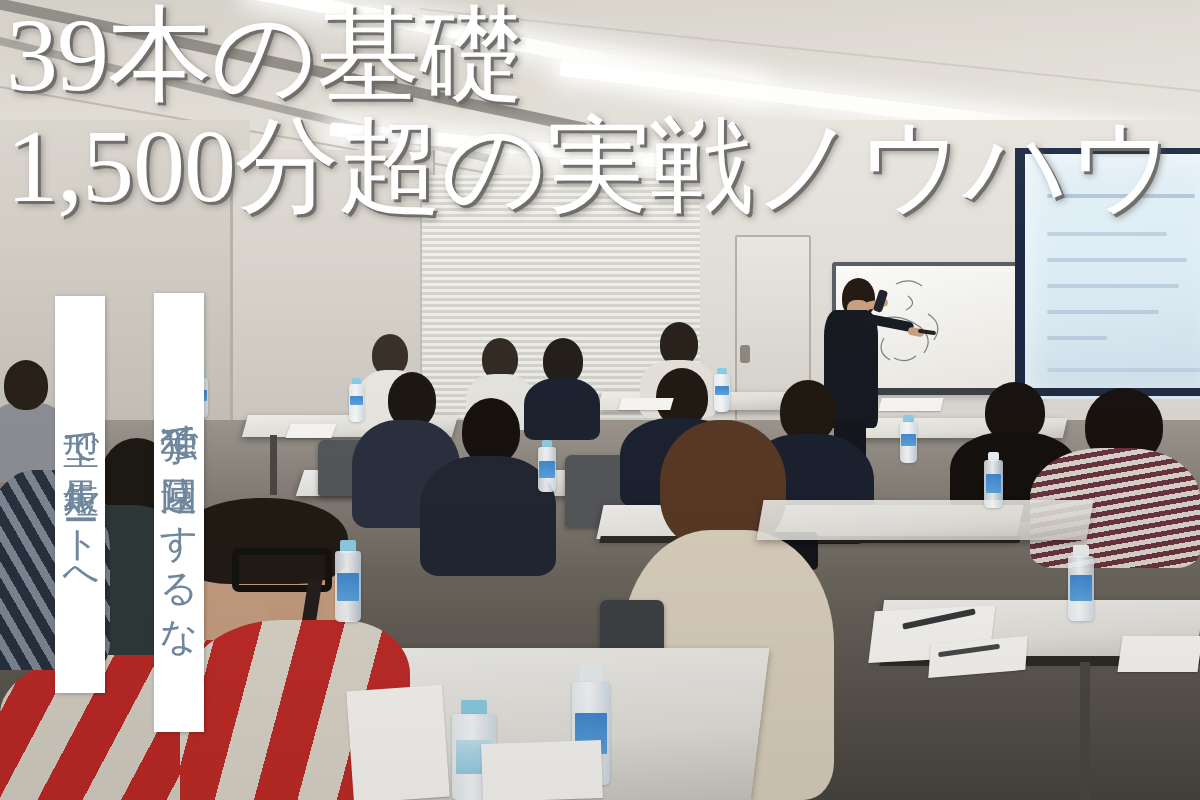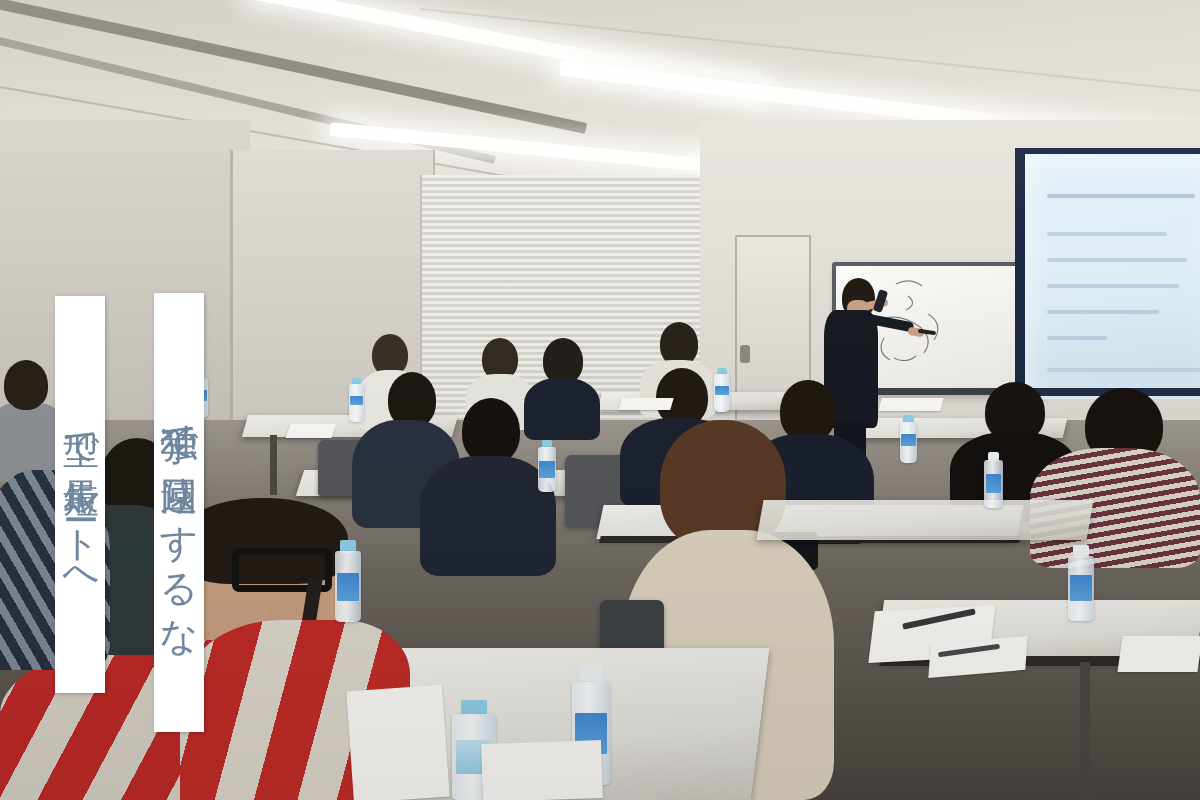--- a/index.html
+++ b/index.html
@@ -419,18 +419,22 @@
     <div class="paper" style="left:930px;top:640px;width:96px;height:34px;transform:skewX(-9deg) rotate(-5deg);"></div>
     <div class="paper" style="left:350px;top:688px;width:96px;height:112px;transform:rotate(-4deg);"></div>
     <div class="paper" style="left:482px;top:742px;width:120px;height:58px;transform:rotate(-2deg);"></div>
     <div class="paper" style="left:1120px;top:636px;width:80px;height:36px;transform:skewX(-8deg);"></div>
     <div class="pen" style="left:902px;top:616px;width:74px;height:6px;transform:rotate(-12deg);background:#3a3a3c;"></div>
     <div class="pen" style="left:938px;top:648px;width:62px;height:5px;transform:rotate(-8deg);background:#4a4a4c;"></div>
 
     <div class="grade"></div>
   </div>
 
+  <div class="headline">
+    <span class="hl-line1">39本の基礎</span>
+    <span class="hl-line2">1,500分超の実戦ノウハウ</span>
+  </div>
 
   <div class="vstrip" id="vstrip-left">型で最短ルートへ</div>
 
   <div class="vstrip" id="vstrip-right">独学で遠回りするな</div>
 
 </div>
 
 </body></html>

